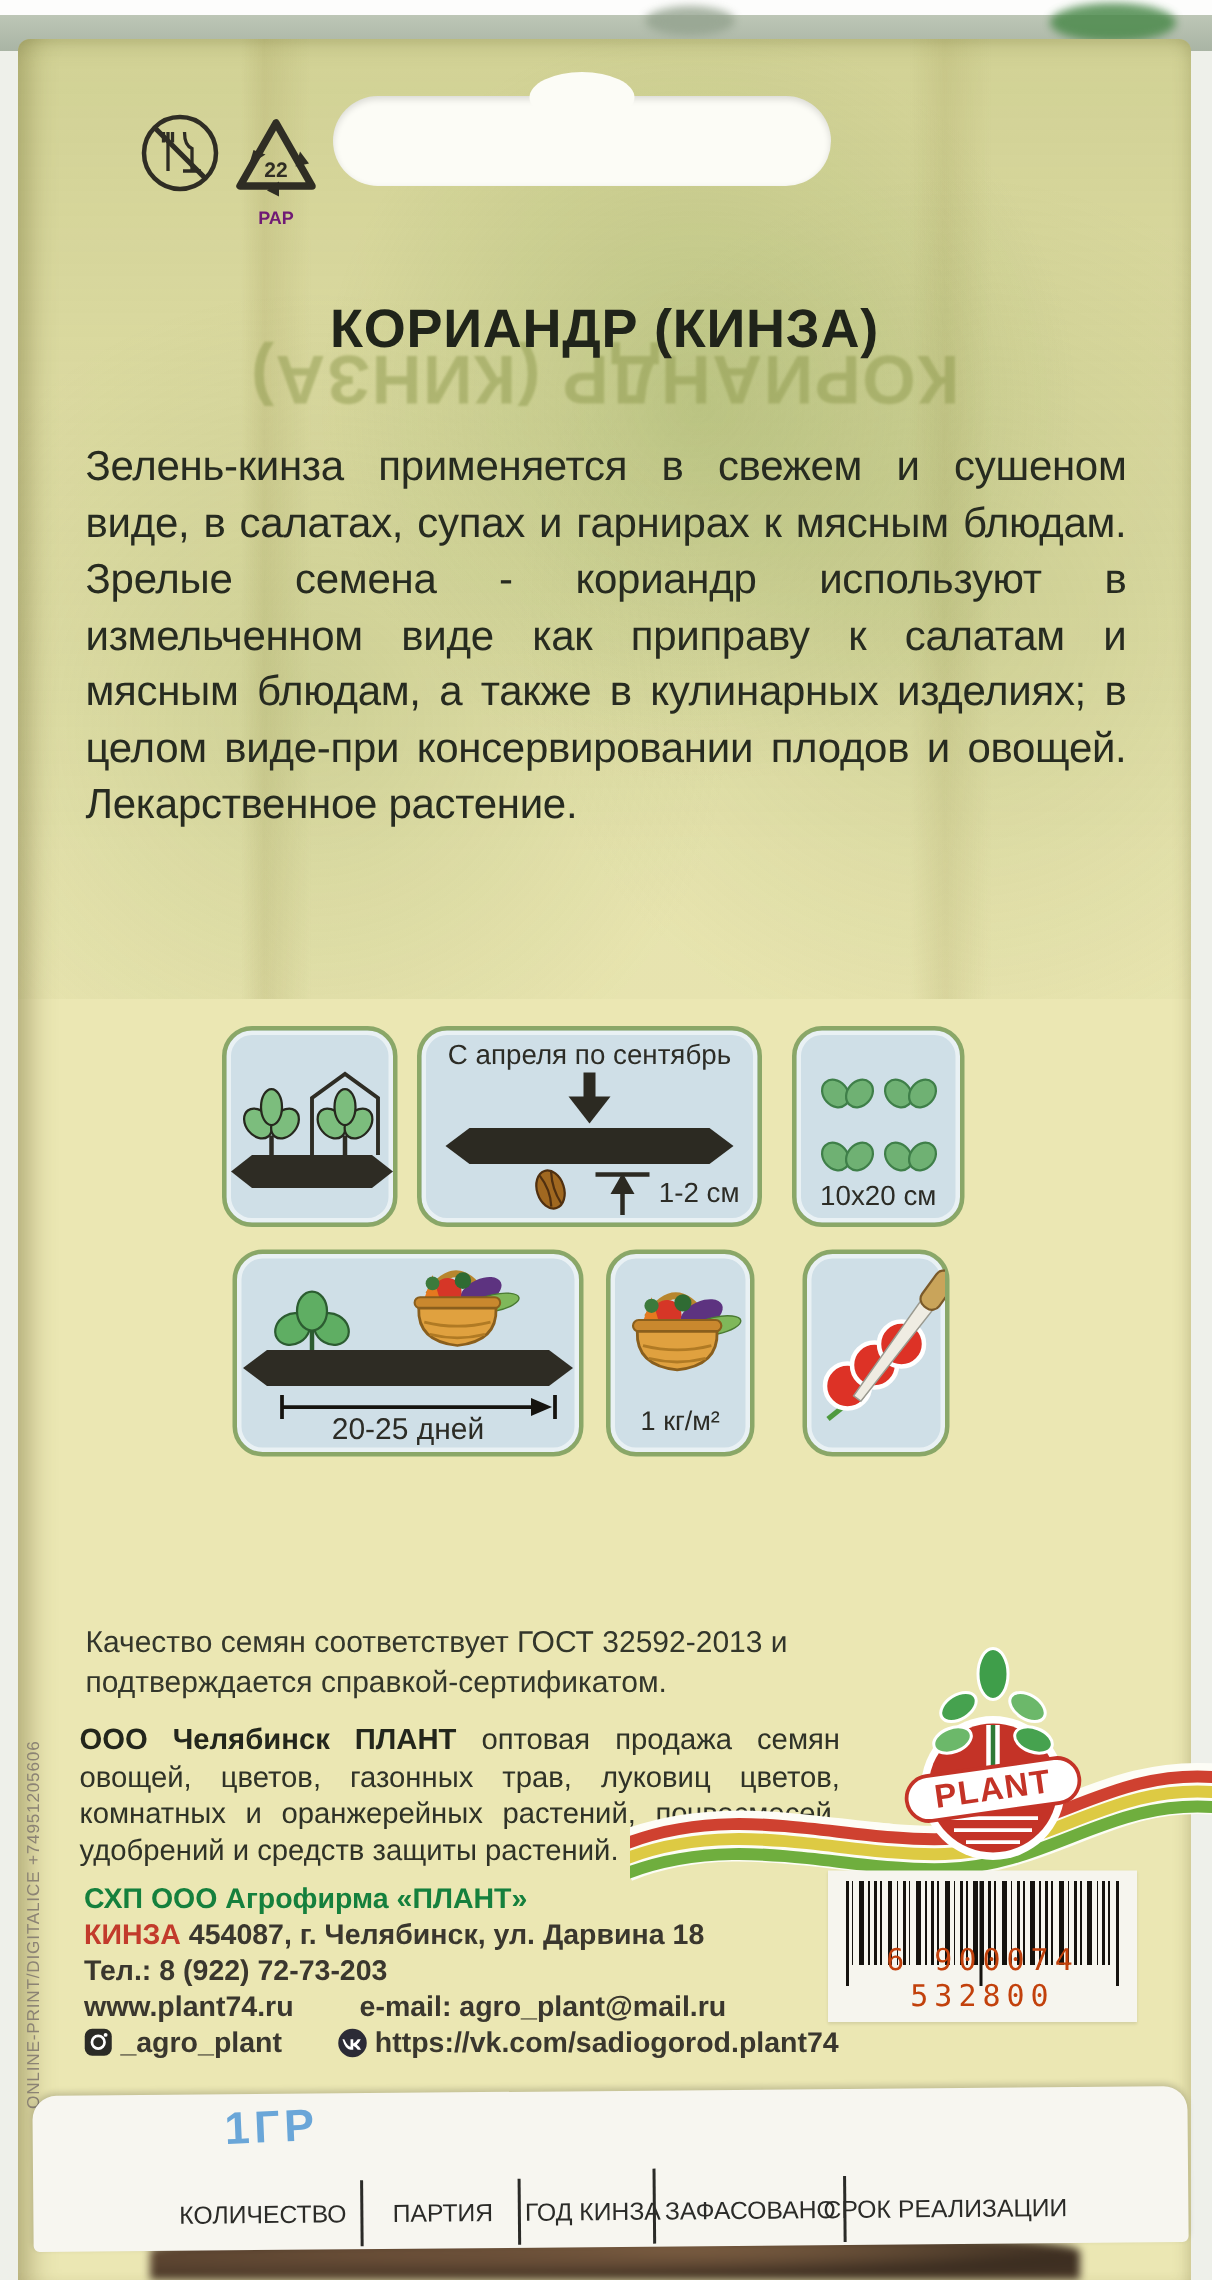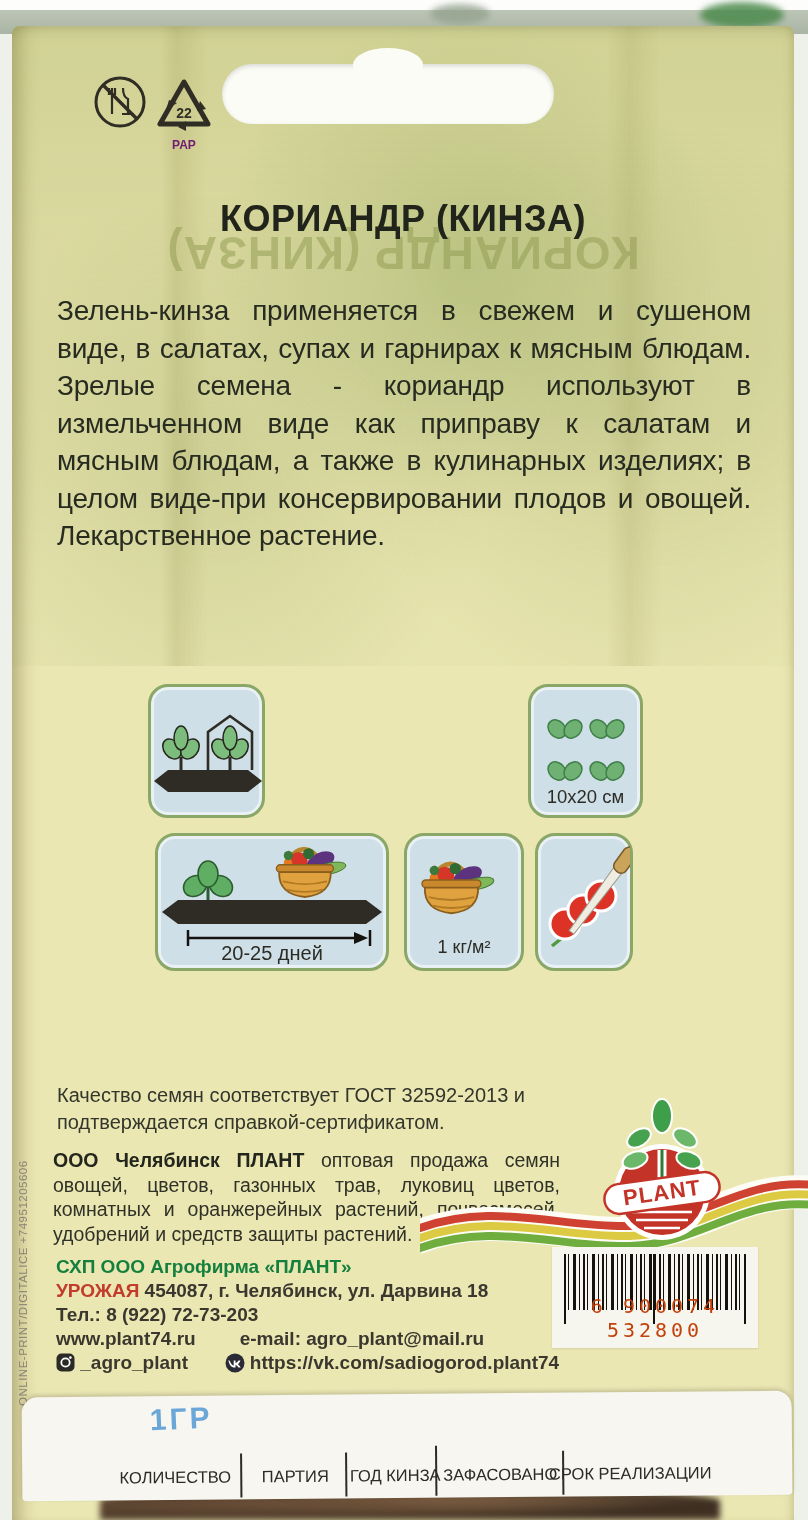--- a/index.html
+++ b/index.html
@@ -124,20 +124,36 @@
         <ellipse cx="39" cy="62" rx="8" ry="11" fill="#7cbd7d" transform="rotate(38 39 62)"></ellipse>
         <ellipse cx="30" cy="51" rx="7" ry="12" fill="#7cbd7d"></ellipse>
         <rect x="77.5" y="70" width="3" height="13" fill="#2e2c24" stroke="none"></rect>
         <ellipse cx="70" cy="62" rx="8" ry="11" fill="#7cbd7d" transform="rotate(-38 70 62)"></ellipse>
         <ellipse cx="88" cy="62" rx="8" ry="11" fill="#7cbd7d" transform="rotate(38 88 62)"></ellipse>
         <ellipse cx="79" cy="51" rx="7" ry="12" fill="#7cbd7d"></ellipse>
       </g>
     </svg>
   </div>
 
+  <div class="abs panel" style="left:278px;top:684px;width:230px;height:134px;">
+    <div class="ptext" style="left:0;top:5px;width:100%;font-size:18.5px;">С апреля по сентябрь</div>
+    <svg class="abs" style="left:0;top:0;" width="224" height="128" viewBox="0 0 224 128">
+      <rect x="108" y="28" width="8" height="18" fill="#2c2a22"></rect>
+      <polygon points="98,44 126,44 112,62" fill="#2c2a22"></polygon>
+      <polygon points="16,77 32,65 192,65 208,77 192,89 32,89" fill="#2c2a22"></polygon>
+      <g transform="rotate(-18 86 106)">
+        <ellipse cx="86" cy="106" rx="9" ry="13" fill="#a06820" stroke="#503010" stroke-width="1.5"></ellipse>
+        <path d="M82 95 Q86 106 83 117 M90 95 Q87 106 90 117" fill="none" stroke="#503010" stroke-width="1.5"></path>
+      </g>
+      <line x1="116" y1="96" x2="152" y2="96" stroke="#2c2a22" stroke-width="3"></line>
+      <line x1="134" y1="98" x2="134" y2="123" stroke="#2c2a22" stroke-width="3"></line>
+      <polygon points="126,109 142,109 134,95" fill="#2c2a22"></polygon>
+    </svg>
+    <div class="ptext" style="right:12px;bottom:9px;font-size:18.5px;">1-2 см</div>
+  </div>
 
   <div class="abs panel" style="left:528px;top:684px;width:115px;height:134px;">
     <svg width="109" height="128" viewBox="0 0 109 128">
       <g stroke="#3f7f49" stroke-width="1.5">
         <ellipse cx="26" cy="42" rx="8" ry="10" fill="#6fb173" transform="rotate(-42 26 42)"></ellipse>
         <ellipse cx="42" cy="42" rx="8" ry="10" fill="#6fb173" transform="rotate(42 42 42)"></ellipse>
         <ellipse cx="68" cy="42" rx="8" ry="10" fill="#6fb173" transform="rotate(-42 68 42)"></ellipse>
         <ellipse cx="84" cy="42" rx="8" ry="10" fill="#6fb173" transform="rotate(42 84 42)"></ellipse>
         <ellipse cx="26" cy="84" rx="8" ry="10" fill="#6fb173" transform="rotate(-42 26 84)"></ellipse>
         <ellipse cx="42" cy="84" rx="8" ry="10" fill="#6fb173" transform="rotate(42 42 84)"></ellipse>
@@ -170,21 +186,21 @@
         <path d="M27 58 Q51 64 75 58 M31 67 Q51 72 71 67" fill="none" stroke="#b07a24" stroke-width="2"></path>
       </g>
       <line x1="30" y1="102" x2="202" y2="102" stroke="#15130f" stroke-width="2.5"></line>
       <line x1="30" y1="94" x2="30" y2="110" stroke="#15130f" stroke-width="2.5"></line>
       <polygon points="196,96 210,102 196,108" fill="#15130f"></polygon>
       <line x1="212" y1="94" x2="212" y2="110" stroke="#15130f" stroke-width="2.5"></line>
     </svg>
     <div class="ptext" style="left:0;bottom:3px;width:100%;font-size:20px;">20-25 дней</div>
   </div>
 
-  <div class="abs panel" style="left:404px;top:833px;width:120px;height:138px;">
+  <div class="abs panel" style="left:404px;top:833px;width:99px;height:138px;">
     <svg width="93" height="100" viewBox="0 0 93 100">
       <g transform="translate(-4,6) scale(0.95)">
         <path d="M30 38 Q50 8 70 38" fill="none" stroke="#b8862e" stroke-width="5"></path>
         <ellipse cx="68" cy="36" rx="16" ry="9" fill="#5d3380" transform="rotate(-25 68 36)"></ellipse>
         <ellipse cx="78" cy="44" rx="18" ry="6" fill="#7fb85a" stroke="#4a7a33" stroke-width="1" transform="rotate(-12 78 44)"></ellipse>
         <circle cx="44" cy="36" r="10" fill="#d63627"></circle>
         <polygon points="26,44 33,24 39,44" fill="#e5791f"></polygon>
         <circle cx="55" cy="28" r="6" fill="#2f6b33"></circle>
         <circle cx="33" cy="30" r="5" fill="#3c7a3c"></circle>
         <rect x="20" y="40" width="62" height="8" rx="4" fill="#c9882e" stroke="#8a5f1d" stroke-width="1.5"></rect>
@@ -231,21 +247,21 @@
       <ellipse cx="37" cy="68" rx="13" ry="8" fill="#6cb86a" transform="rotate(-20 37 68)"></ellipse>
       <ellipse cx="91" cy="68" rx="13" ry="8" fill="#46a24f" transform="rotate(20 91 68)"></ellipse>
     </g>
     <g transform="rotate(-8 64 101)">
       <rect x="6" y="86" width="116" height="30" rx="15" fill="#fff" stroke="#c43327" stroke-width="2.5"></rect>
       <text x="64" y="108" text-anchor="middle" font-size="22" font-weight="bold" fill="#c43327" letter-spacing="1">PLANT</text>
     </g>
   </svg>
 
   <div class="contact-line" style="top:1256px;color:#15803d;">СХП ООО Агрофирма «ПЛАНТ»</div>
-  <div class="contact-line" style="top:1280px;"><span style="color:#c23b2b;">УРОЖАЯ</span><span> 454087, г. Челябинск, ул. Дарвина 18</span></div>
+  <div class="contact-line" style="top:1280px;"><span style="color:#c23b2b;">КИНЗА</span><span> 454087, г. Челябинск, ул. Дарвина 18</span></div>
   <div class="contact-line" style="top:1304px;">Тел.: 8 (922) 72-73-203</div>
   <div class="contact-line" style="top:1328px;"><span>www.plant74.ru</span><span style="display:inline-block;width:44px;"></span><span>e-mail: agro_plant@mail.ru</span></div>
   <div class="contact-line" style="top:1352px;">
     <svg width="19" height="19" viewBox="0 0 19 19" style="vertical-align:-3px;">
       <rect x="0.5" y="0.5" width="18" height="18" rx="5" fill="#2b2b26"></rect>
       <circle cx="9.5" cy="9.5" r="4.2" fill="none" stroke="#fff" stroke-width="1.8"></circle>
       <circle cx="14.4" cy="4.6" r="1.3" fill="#fff"></circle>
     </svg>
     <span>_agro_plant</span>
     <span style="display:inline-block;width:26px;"></span>

